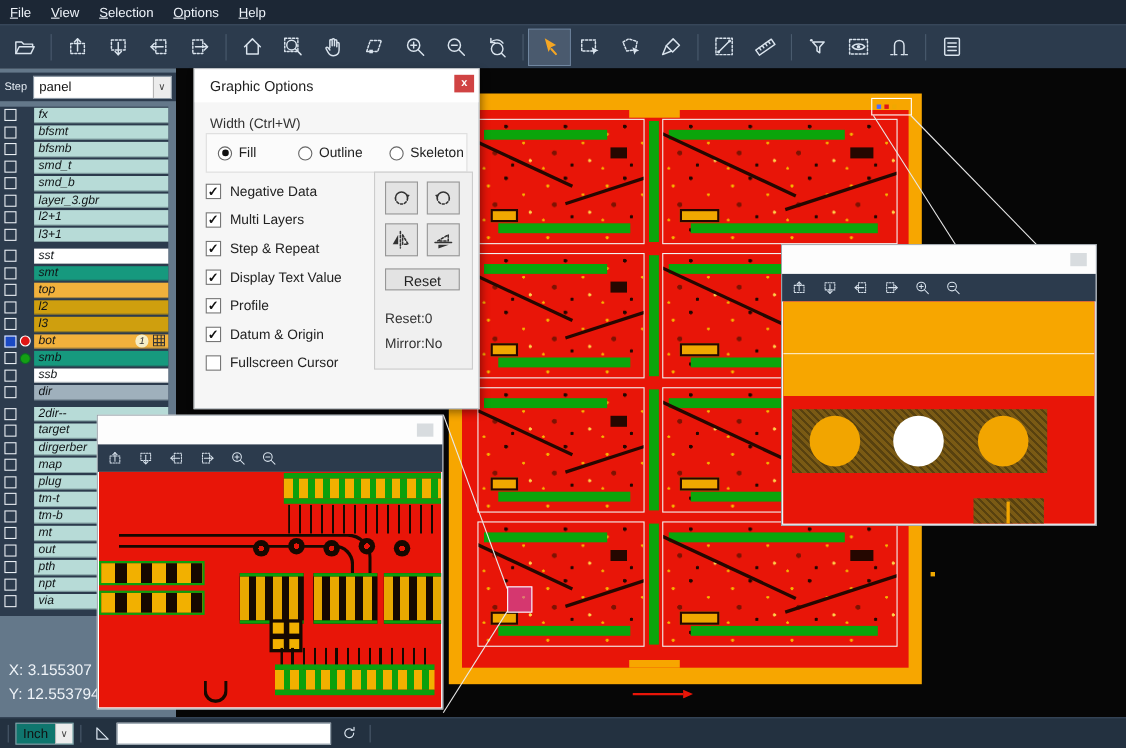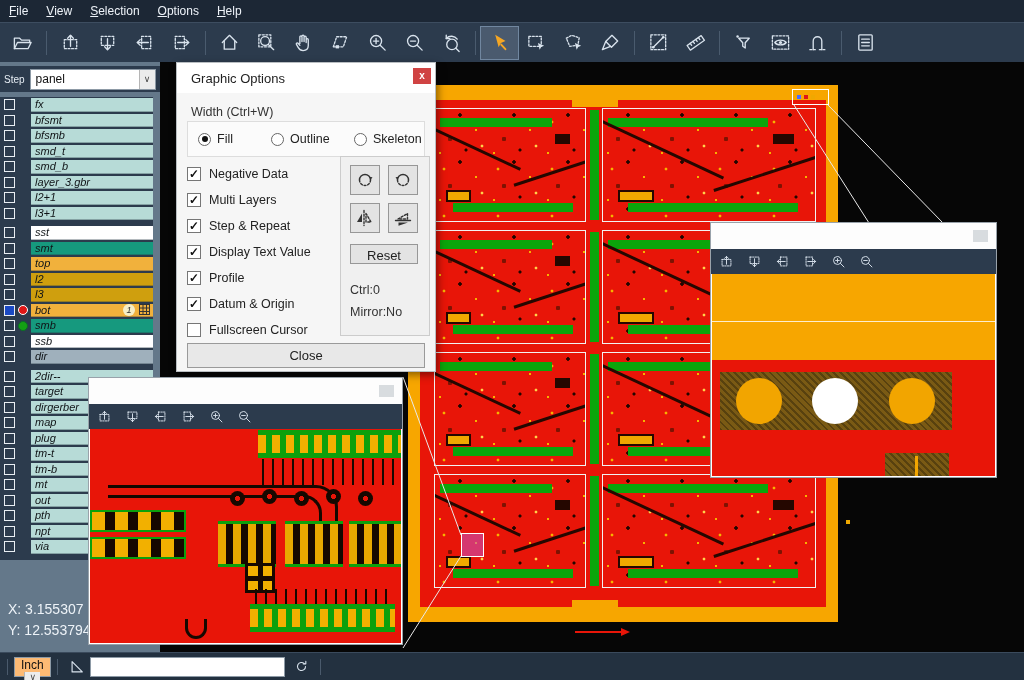--- a/index.html
+++ b/index.html
@@ -142,21 +142,21 @@
   .tr-orange { position:absolute; left:0; right:0; top:0; height:86px; background:#f7a600; }
   .tr-line { position:absolute; left:0; right:0; top:47px; height:1px; background:rgba(255,255,255,.8); }
   .olive { position:absolute; background:#7a5a14;
            background-image:repeating-linear-gradient(45deg,rgba(0,0,0,.28) 0 2px,transparent 2px 5px); }
   .bigcirc { position:absolute; width:46px; height:46px; border-radius:50%; }
 
   
   .statusbar { position:absolute; left:0; right:0; bottom:0; height:28px; background:#233140;
                border-top:1px solid #3a4a5c; display:flex; align-items:center; z-index:40; }
   .sb-sep { width:1px; height:16px; background:#4a5a6c; margin:0 6px; }
-  .unitcombo { display:flex; align-items:center; height:20px; background:#fdba74; border:1px solid #8d9aa6;flex-direction:column; }
+  .unitcombo { display:flex; align-items:center; height:20px; background:#0f766e; border:1px solid #8d9aa6; }
   .unitcombo .val { font-size:12px; color:#111; padding:0 6px; }
   .unitcombo .chev { width:16px; height:100%; background:#ececec; border-left:1px solid #b5b5b5;
                      display:flex; align-items:center; justify-content:center; font-size:9px; color:#444; }
   .cmdinput { width:195px; height:20px; background:#fff; border:1px solid #8d9aa6; font-size:12px; padding:0 4px; }
   .sb-text { color:#f0a030; font-size:13.5px; font-weight:600; margin-left:8px; white-space:nowrap; }
   .sb-ico { display:flex; align-items:center; justify-content:center; margin:0 4px; }
 </style>
 </head>
 <body>
 
@@ -721,21 +721,21 @@
         <span class="cbx">✓</span>
         <span class="ct">Datum &amp; Origin</span>
       </div>
       <div class="cbx-row" style="top: 260px;">
         <span class="cbx"></span>
         <span class="ct">Fullscreen Cursor</span>
       </div>
     </div>
   <div class="dlg-right" id="xformpanel">
     <div class="dlg-reset">Reset</div>
-    <div class="dlg-info" style="top:126px">Ctrl:0</div>
+    <div class="dlg-info" style="top:126px">Reset:0</div>
     <div class="dlg-info" style="top:148px">Mirror:No</div>
   <div class="xform" style="left: 9px; top: 8px;">
         <svg width="22" height="22" viewBox="0 0 22 22" fill="none" stroke="#333" stroke-width="1.4" stroke-linecap="round" stroke-linejoin="round">
           <path d="M5.5 11a5.5 5.5 0 0111 0"></path>
           <path class="dash" d="M16.5 11a5.5 5.5 0 01-11 0"></path>
           <path d="M16.5 11l2-2.8-3.4-.5z" fill="#333" stroke="none"></path>
         </svg>
       </div>
       <div class="xform" style="left: 47px; top: 8px;">
         <svg width="22" height="22" viewBox="0 0 22 22" fill="none" stroke="#333" stroke-width="1.4" stroke-linecap="round" stroke-linejoin="round">
@@ -752,21 +752,20 @@
         </svg>
       </div>
       <div class="xform" style="left: 47px; top: 46px;">
         <svg width="22" height="22" viewBox="0 0 22 22" fill="none" stroke="#333" stroke-width="1.4" stroke-linecap="round" stroke-linejoin="round">
           <path d="M3.5 13.5h15"></path>
           <path class="dash" d="M6 12l9.5-5.5v5.5z"></path>
           <path d="M16 15.5l-9.5 3.3v-3.3z" fill="#333" stroke="none"></path>
         </svg>
       </div>
     </div>
-  <div class="dlg-closebtn">Close</div>
 </div>
 
 <div class="popup" style="left:88px; top:377px; width:315px; height:268px">
   <div class="p-title">
     <div class="p-btn"></div>
   </div>
   <div class="p-toolbar ptb">
       <span style="display: flex;">
         <svg width="15" height="15" viewBox="0 0 22 22" fill="none" stroke="#d9e3ed" stroke-width="1.4" stroke-linecap="round" stroke-linejoin="round">
           <rect class="dash" x="4.5" y="8" width="13" height="9.5"></rect>

